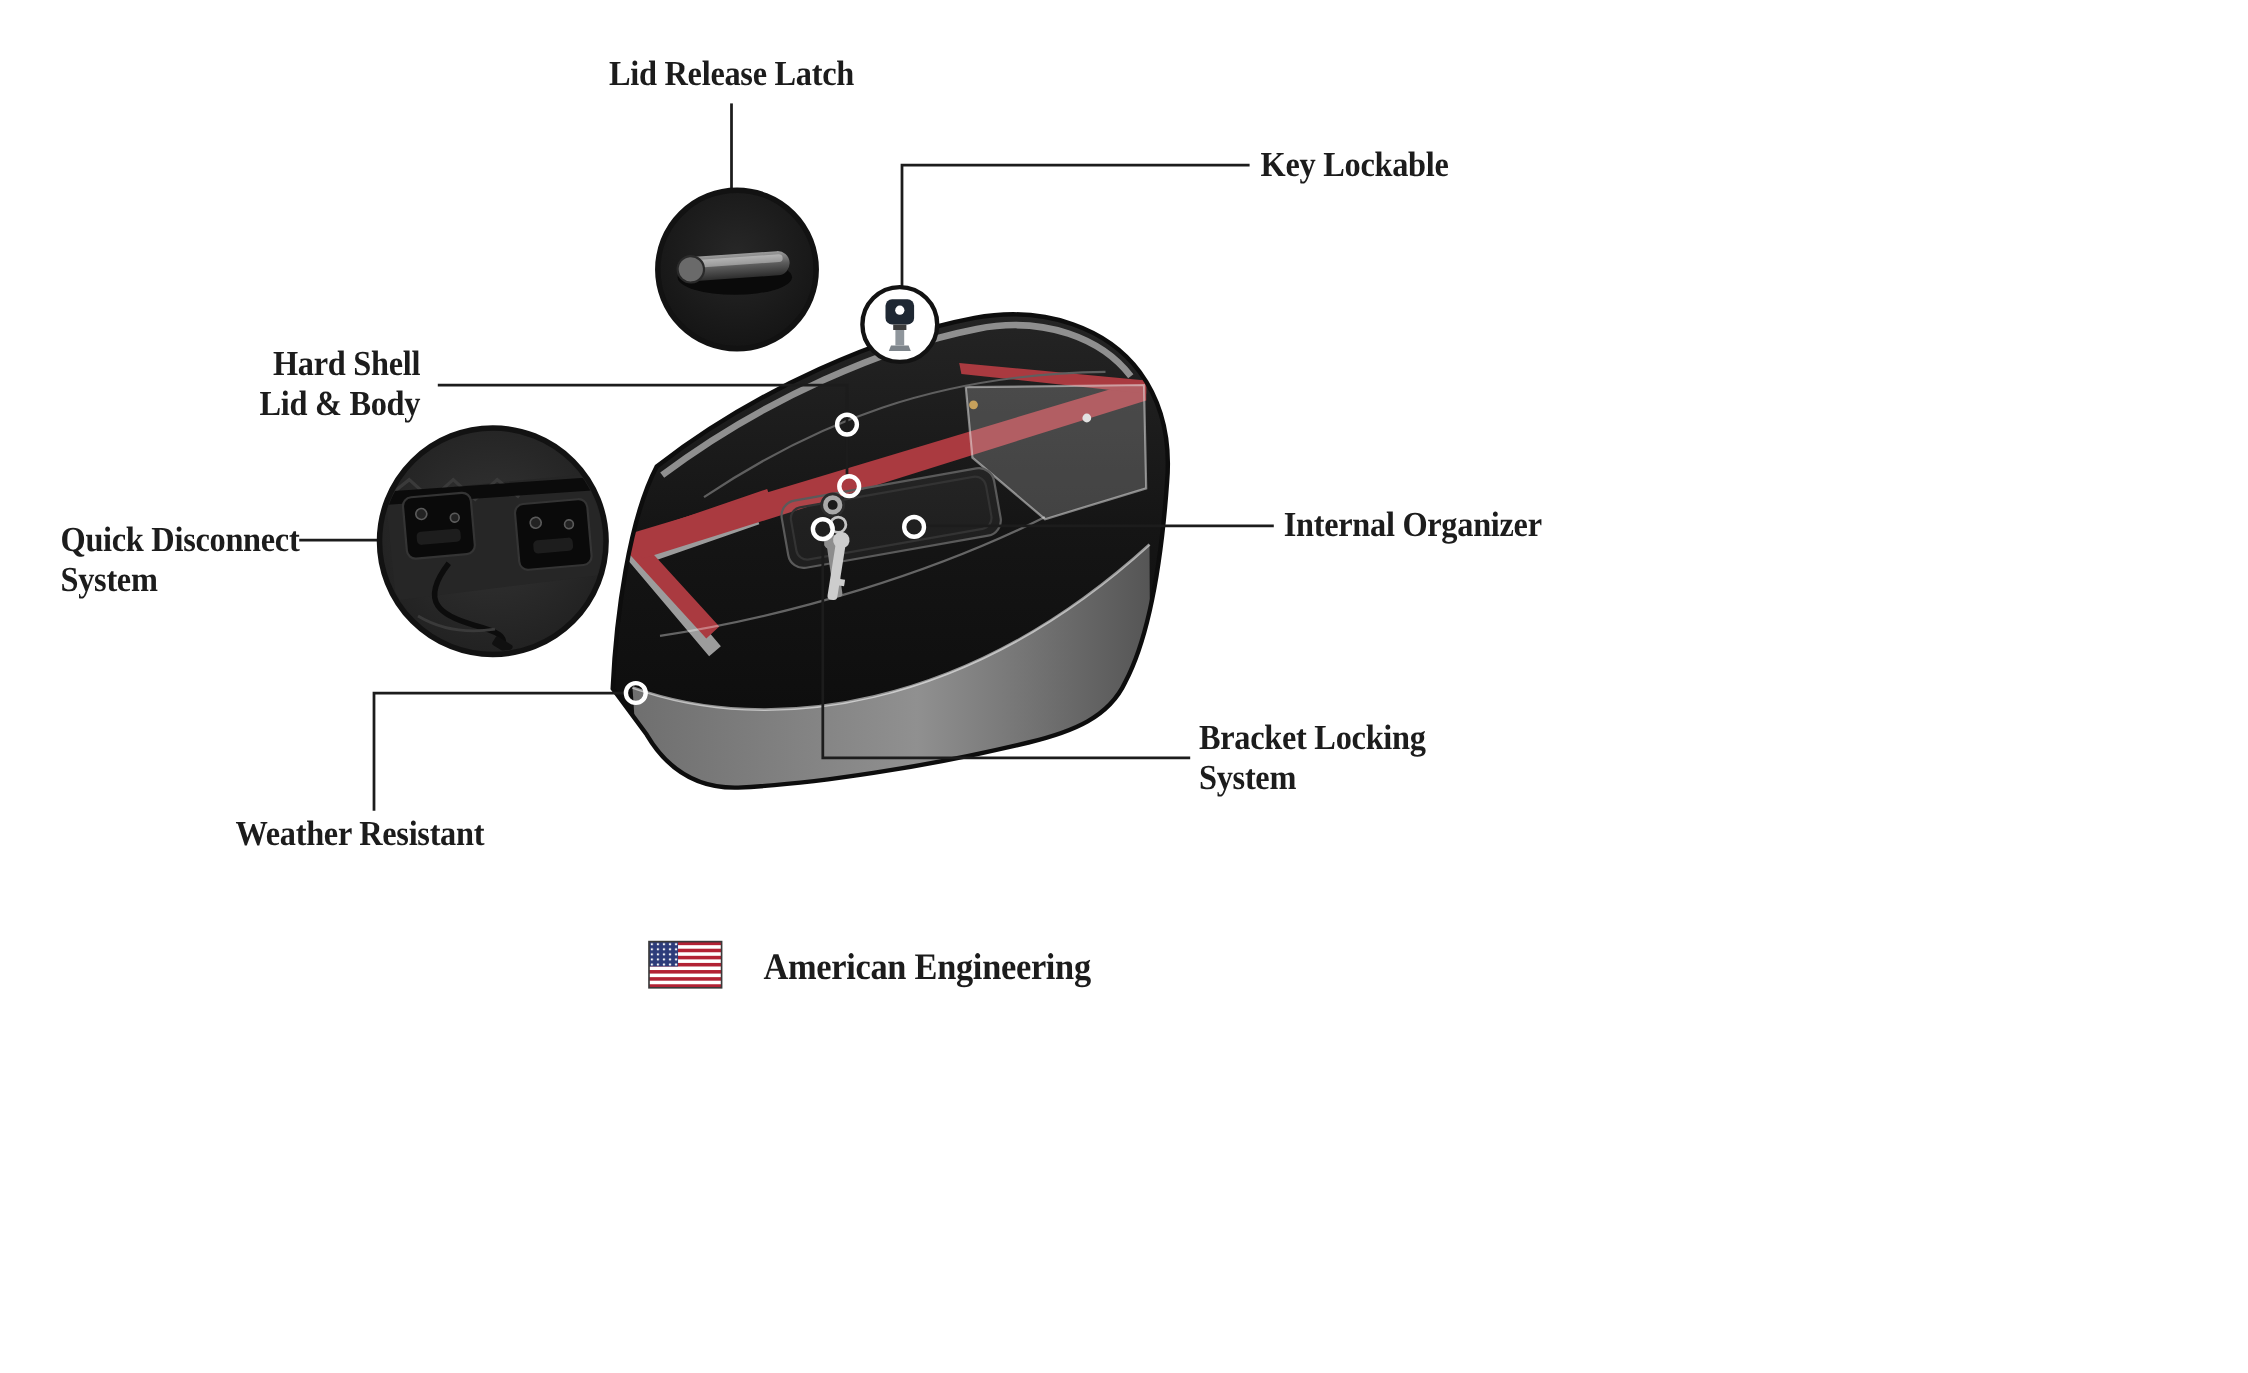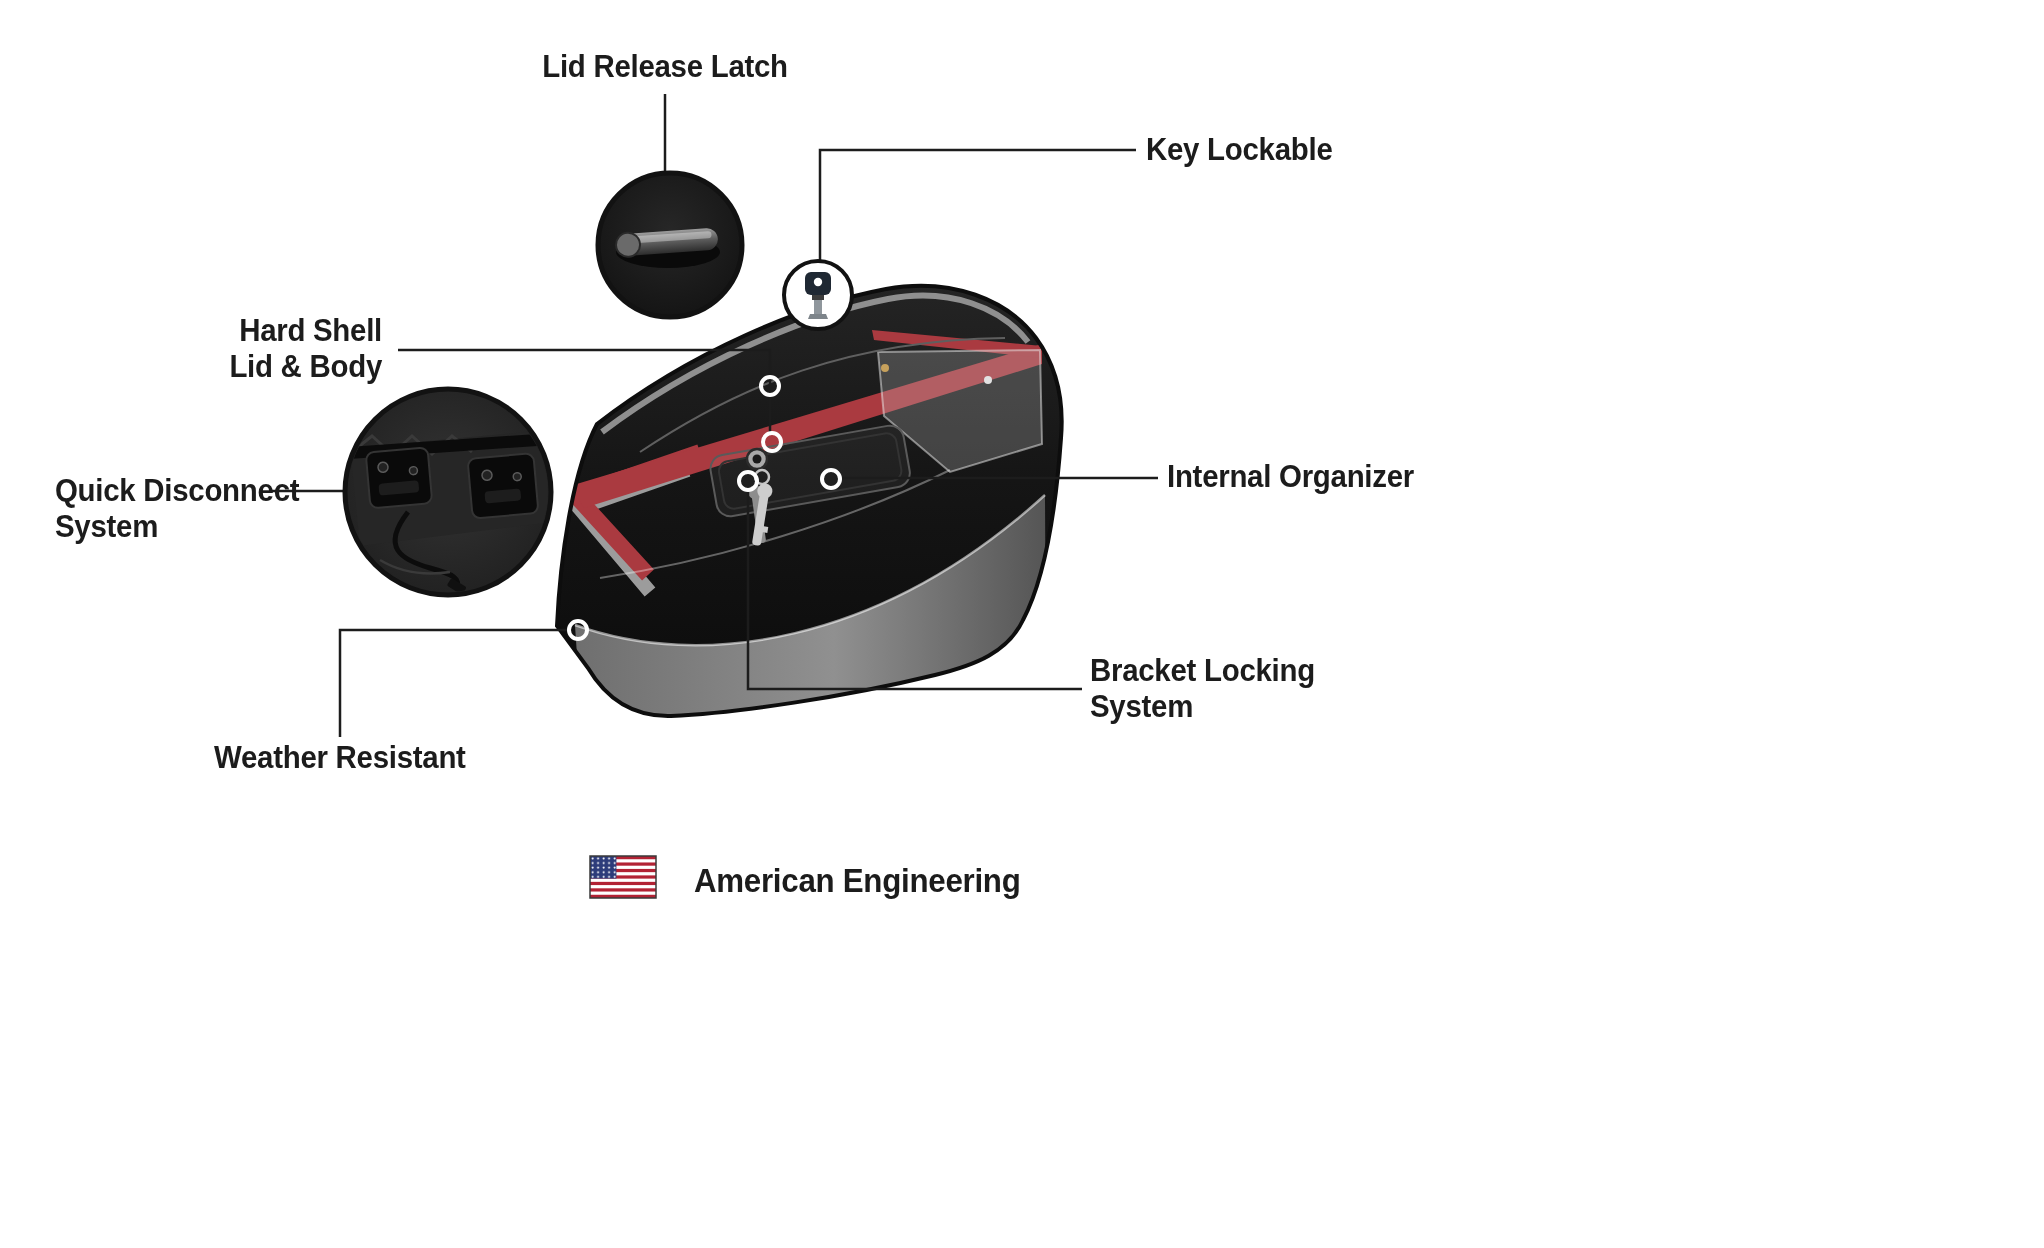--- a/index.html
+++ b/index.html
@@ -1,19 +1,19 @@
 <!DOCTYPE html>
 <html><head>
 <meta charset="utf-8">
 <style>
   *{margin:0;padding:0;box-sizing:border-box;}
   html,body{background:#ffffff;}
   .stage{
     position:relative;width:1728px;height:1248px;background:#ffffff;
-    overflow:hidden;font-family:Liberation Sans, sans-serif;
+    overflow:hidden;font-family:Liberation Serif, serif;
   }
   svg.art{position:absolute;left:0;top:0;}
   .label{
     position:absolute;font-weight:bold;color:#1c1c1c;
     font-size:32px;line-height:1.13;white-space:pre-line;letter-spacing:-.3px;
   }
   .l-left{transform:scaleX(.92);transform-origin:left top;}
   .l-right{text-align:right;transform:scaleX(.92);transform-origin:right top;}
   .l-center{transform:translateX(-50%) scaleX(.92);transform-origin:center top;white-space:nowrap;}
   .nowrap{white-space:nowrap;}

